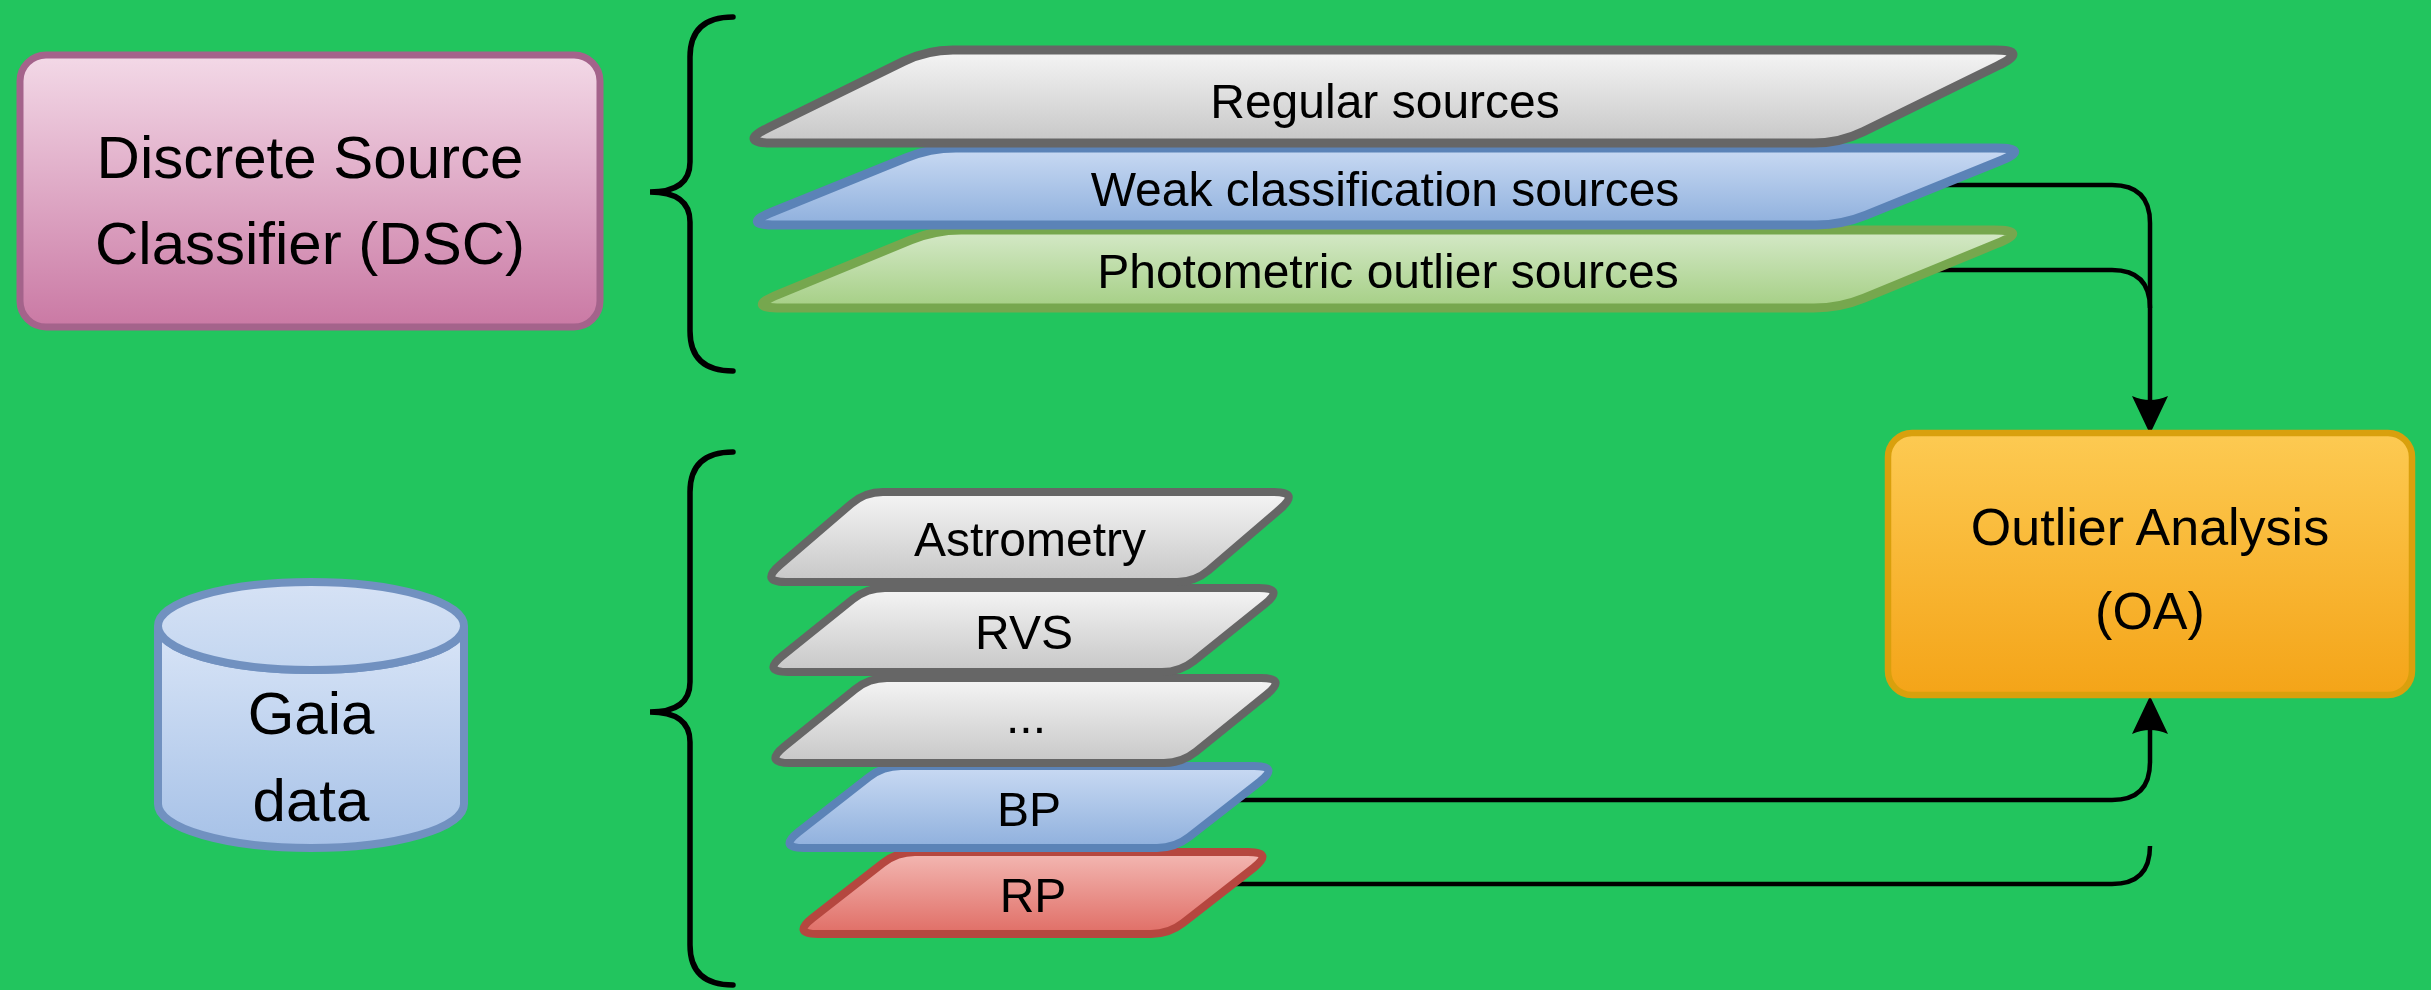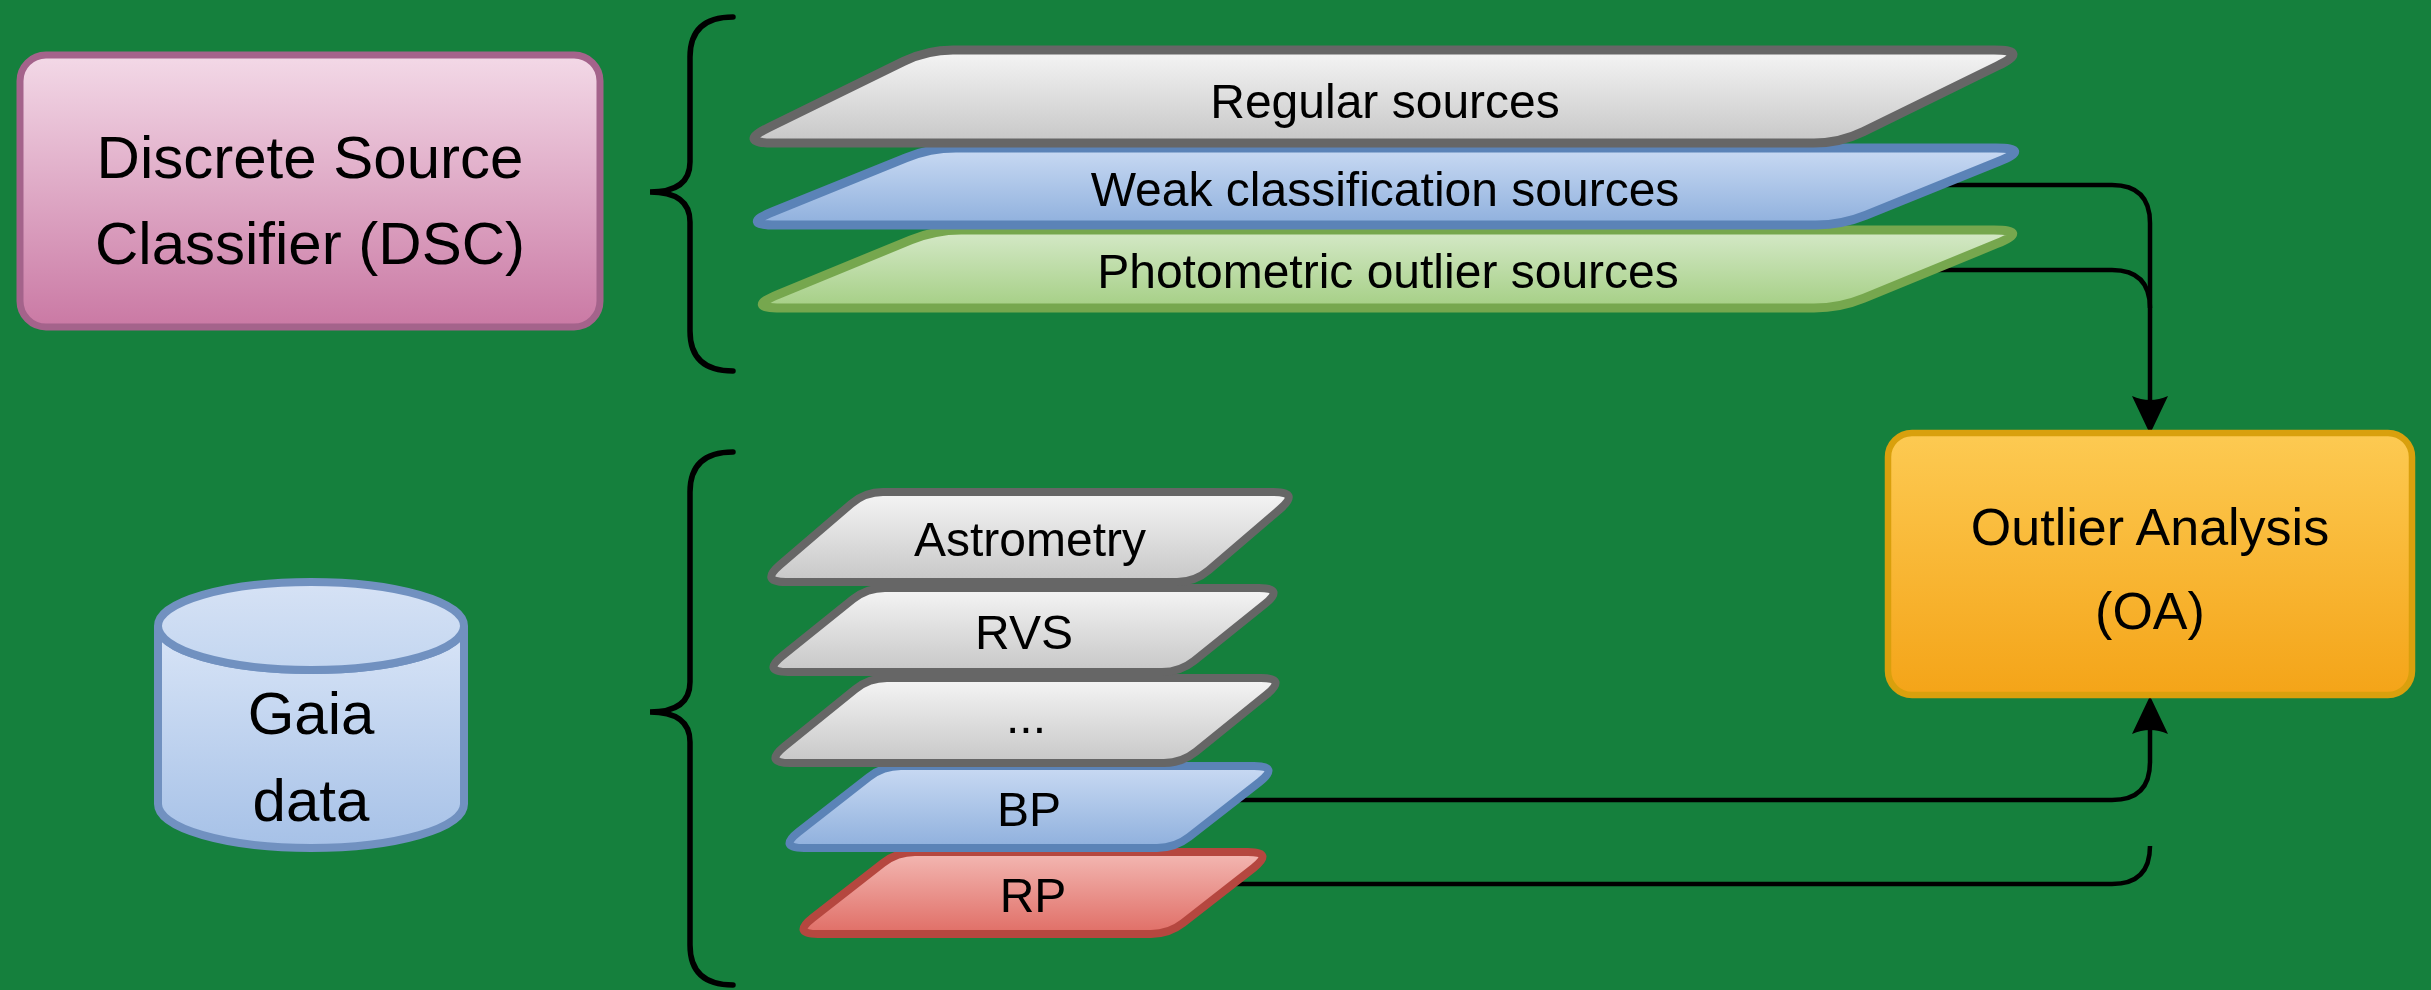--- a/index.html
+++ b/index.html
@@ -1,16 +1,16 @@
 <!DOCTYPE html>
 <html><head>
 <meta charset="utf-8">
 <style>
   html,body{margin:0;padding:0;background:#ffffff;}
-  .stage{position:relative;width:2431px;height:990px;background:#15803d;overflow:hidden;}
+  .stage{position:relative;width:2431px;height:990px;background:#22c55e;overflow:hidden;}
   svg{display:block;}
   text{font-family:"Liberation Sans","DejaVu Sans",sans-serif;fill:#000000;}
   .t-big{font-size:60px;}
   .t-oa{font-size:52px;}
   .t-layer{font-size:48px;}
 </style>
 </head>
 <body>
 
 <div class="stage">

